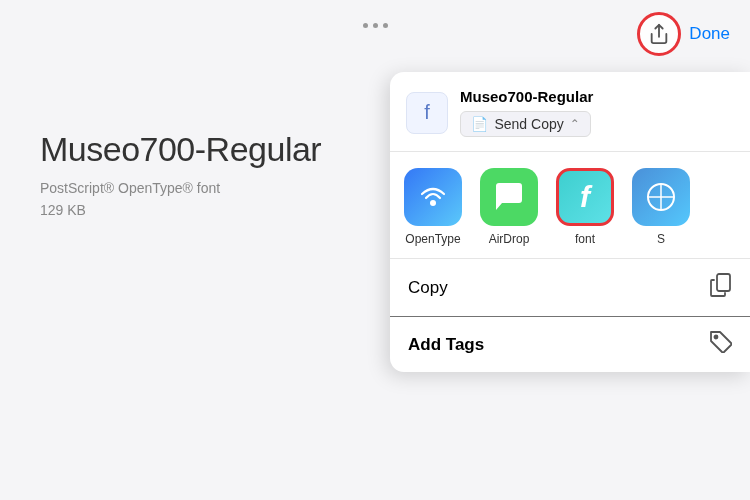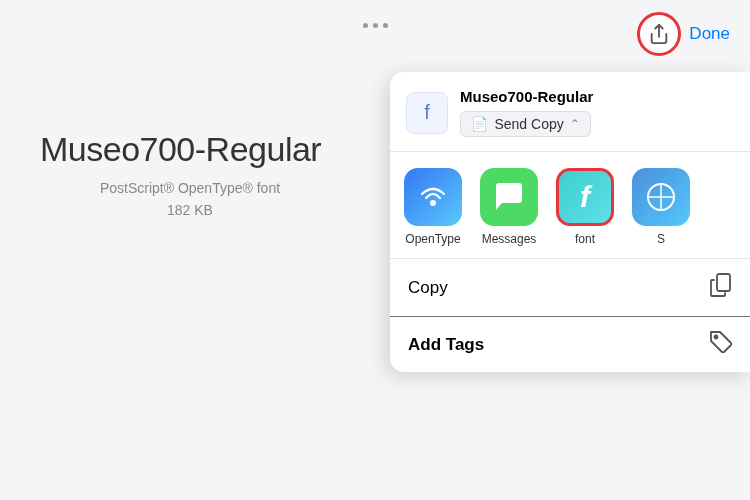--- a/index.html
+++ b/index.html
@@ -90,21 +90,21 @@
       font-weight: 300;
       color: #333;
       letter-spacing: -0.5px;
       margin-bottom: 8px;
     }
 
     .font-meta {
       font-size: 14px;
       color: #888;
       line-height: 1.6;
-      text-align: center;
+      text-align: left;
     }
 
     
     .share-sheet {
       position: absolute;
       top: 72px;
       right: 0;
       width: 360px;
       background: #fff;
       border-radius: 14px 0 0 14px;
@@ -277,21 +277,21 @@
       <line x1="12" y1="2" x2="12" y2="15"></line>
     </svg>
   </div>
   <button class="done-btn">Done</button>
 </div>
 
 <div class="font-preview">
   <div class="font-name-large">Museo700-Regular</div>
   <div class="font-meta">
     <span>PostScript® OpenType® font</span><br>
-    <span>182 KB</span>
+    <span>129 KB</span>
   </div>
 </div>
 
 <div class="share-sheet">
 
   <div class="sheet-header">
     <div class="file-icon">
       <span>f</span>
     </div>
     <div class="sheet-file-info">
@@ -317,21 +317,21 @@
       </div>
       <span class="app-label">OpenType</span>
     </div>
 
     <div class="app-item">
       <div class="app-icon messages">
         <svg width="34" height="34" viewBox="0 0 34 34">
           <path d="M4 6 Q4 3 7 3 L27 3 Q30 3 30 6 L30 20 Q30 23 27 23 L10 23 L4 30 L4 6 Z" fill="white"></path>
         </svg>
       </div>
-      <span class="app-label">Messages</span>
+      <span class="app-label">AirDrop</span>
     </div>
 
 
     <div class="app-item">
       <div class="app-icon ifont">
         <span class="ifont-letter">f</span>
       </div>
       <span class="app-label">font</span>
     </div>
 

